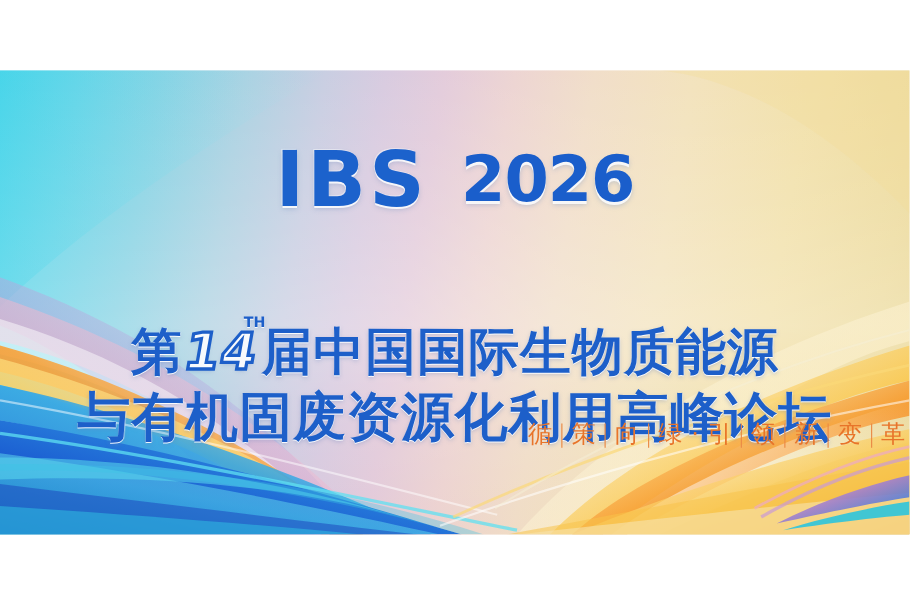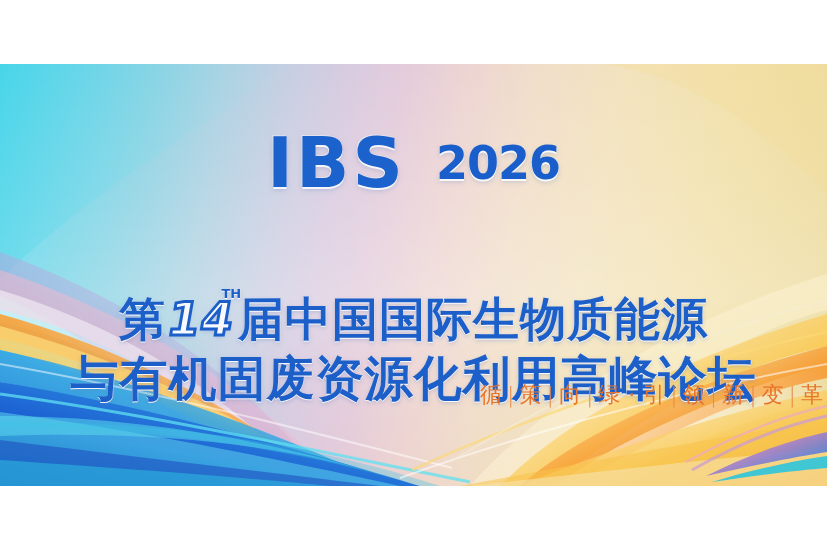--- a/index.html
+++ b/index.html
@@ -96,21 +96,21 @@
     text-shadow:
        0 2px 0 rgba(255,255,255,0.85),
        0 3px 5px rgba(110,140,190,0.35),
       -1px -1px 0 rgba(255,255,255,0.45);
     vertical-align: middle;
   }
   .year-word {
     display: inline-block;
     font-family: "DejaVu Sans", sans-serif;
     font-weight: bold;
-    font-size: 46px;
+    font-size: 58px;
     letter-spacing: -1px;
     margin-left: 30px;
     color: #1a5ecb;
     background-image: repeating-linear-gradient(
         78deg,
         rgba(255,255,255,0.00) 0px,
         rgba(255,255,255,0.00) 3px,
         rgba(255,255,255,0.22) 3px,
         rgba(255,255,255,0.22) 4px);
     -webkit-background-clip: text;

